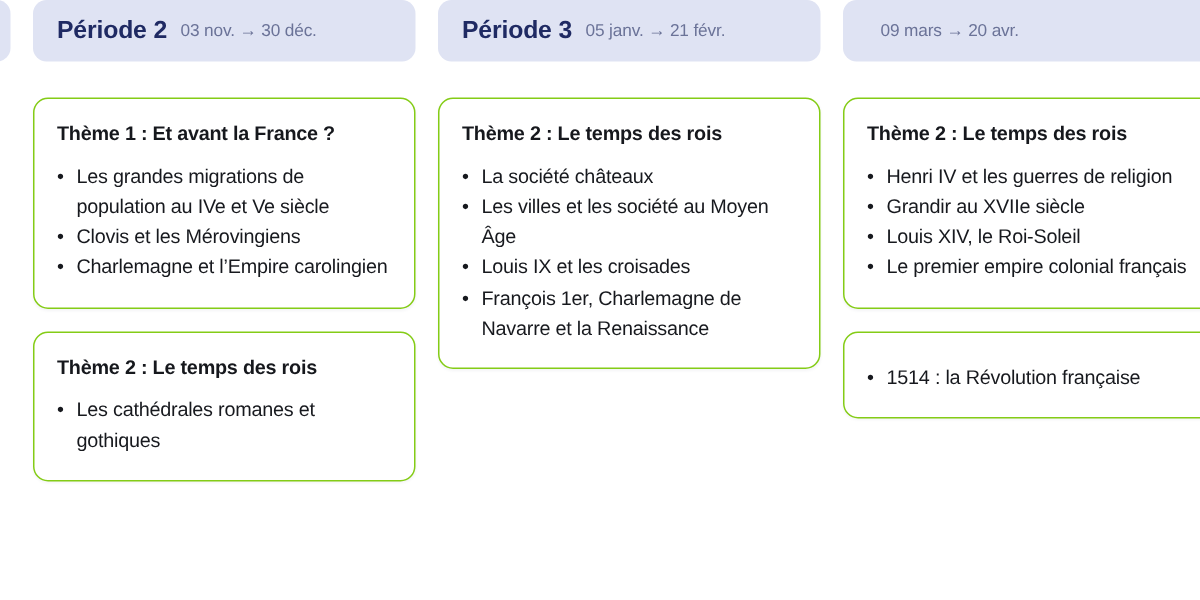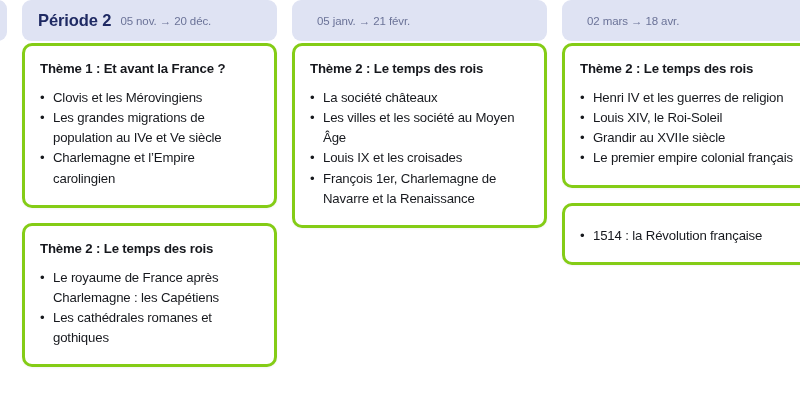--- a/index.html
+++ b/index.html
@@ -29,21 +29,21 @@
     align-items: flex-start;
     gap: 15px;
     height: 400px;
   }
 
   .column {
     width: 255px;
     flex: 0 0 255px;
     display: flex;
     flex-direction: column;
-    gap: 2px;
+    gap: 24px;
   }
 
   
   .period-pill {
     background: #dfe3f3;
     border-radius: 9px;
     height: 41px;
     display: flex;
     align-items: center;
     padding: 0 0 0 16px;
@@ -66,21 +66,21 @@
 
   
   .cards {
     display: flex;
     flex-direction: column;
     gap: 15px;
   }
 
   .theme-card {
     background: #ffffff;
-    border: 3px solid #84cc16;
+    border: 1px solid #84cc16;
     border-radius: 10px;
     padding: 14px 15px 16px 15px;
     box-sizing: border-box;
     box-shadow: 0 1px 2px rgba(30, 36, 70, 0.05);
   }
 
   .theme-title {
     color: #16181d;
     font-size: 13.2px;
     font-weight: bold;
@@ -133,71 +133,71 @@
   <div class="track">
       <div class="column">
         <div class="period-pill">
           <span class="period-dates"></span>
         </div>
         <div class="cards"></div>
       </div>
       <div class="column">
         <div class="period-pill">
           <span class="period-name">Période 2</span>
-          <span class="period-dates">05 nov. → 20 déc.</span>
+          <span class="period-dates">03 nov. → 30 déc.</span>
         </div>
         <div class="cards">
           <div class="theme-card">
             <div class="theme-title">Thème 1 : Et avant la France ?</div>
             <div class="spacer-first"></div>
             <ul class="theme-list">
+              <li class="theme-item wrap">Les grandes migrations de population au IVe et Ve siècle</li>
               <li class="theme-item wrap">Clovis et les Mérovingiens</li>
-              <li class="theme-item wrap">Les grandes migrations de population au IVe et Ve siècle</li>
               <li class="theme-item wrap">Charlemagne et l’Empire carolingien</li>
             </ul>
           </div>
           <div class="theme-card">
             <div class="theme-title">Thème 2 : Le temps des rois</div>
             <div class="spacer-first"></div>
             <ul class="theme-list">
-              <li class="theme-item wrap">Le royaume de France après Charlemagne : les Capétiens</li>
               <li class="theme-item wrap">Les cathédrales romanes et gothiques</li>
             </ul>
           </div>
         </div>
       </div>
       <div class="column">
         <div class="period-pill">
+          <span class="period-name">Période 3</span>
           <span class="period-dates">05 janv. → 21 févr.</span>
         </div>
         <div class="cards">
           <div class="theme-card">
             <div class="theme-title">Thème 2 : Le temps des rois</div>
             <div class="spacer-first"></div>
             <ul class="theme-list">
               <li class="theme-item wrap">La société châteaux</li>
               <li class="theme-item wrap">Les villes et les société au Moyen Âge</li>
               <li class="theme-item wrap">Louis IX et les croisades</li>
               <li class="theme-item wrap">François 1er, Charlemagne de Navarre et la Renaissance</li>
             </ul>
           </div>
         </div>
       </div>
       <div class="column">
         <div class="period-pill">
-          <span class="period-dates">02 mars → 18 avr.</span>
+          <span class="period-dates">09 mars → 20 avr.</span>
         </div>
         <div class="cards">
           <div class="theme-card">
             <div class="theme-title">Thème 2 : Le temps des rois</div>
             <div class="spacer-first"></div>
             <ul class="theme-list">
               <li class="theme-item wrap">Henri IV et les guerres de religion</li>
+              <li class="theme-item wrap">Grandir au XVIIe siècle</li>
               <li class="theme-item wrap">Louis XIV, le Roi-Soleil</li>
-              <li class="theme-item wrap">Grandir au XVIIe siècle</li>
               <li class="theme-item wrap">Le premier empire colonial français</li>
             </ul>
           </div>
           <div class="theme-card">
             <div class="spacer-first"></div>
             <ul class="theme-list">
               <li class="theme-item wrap">1514 : la Révolution française</li>
             </ul>
           </div>
         </div>

